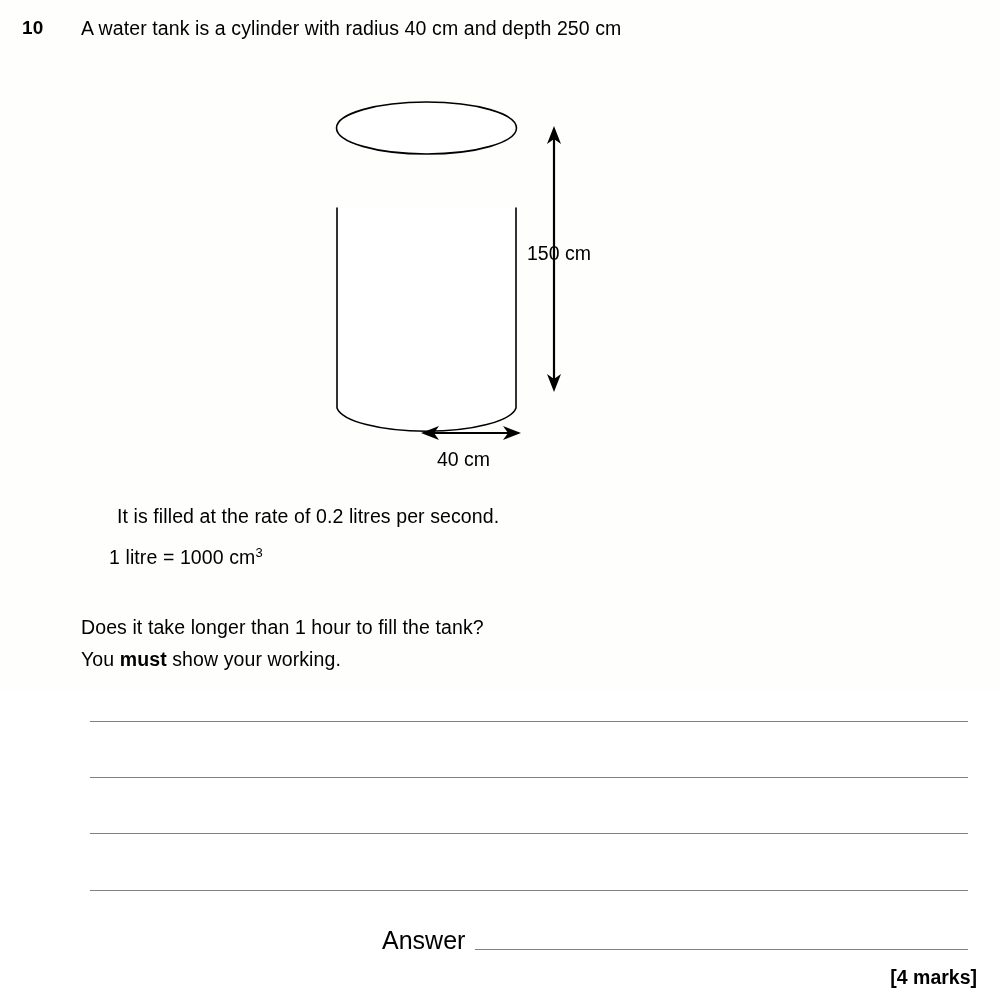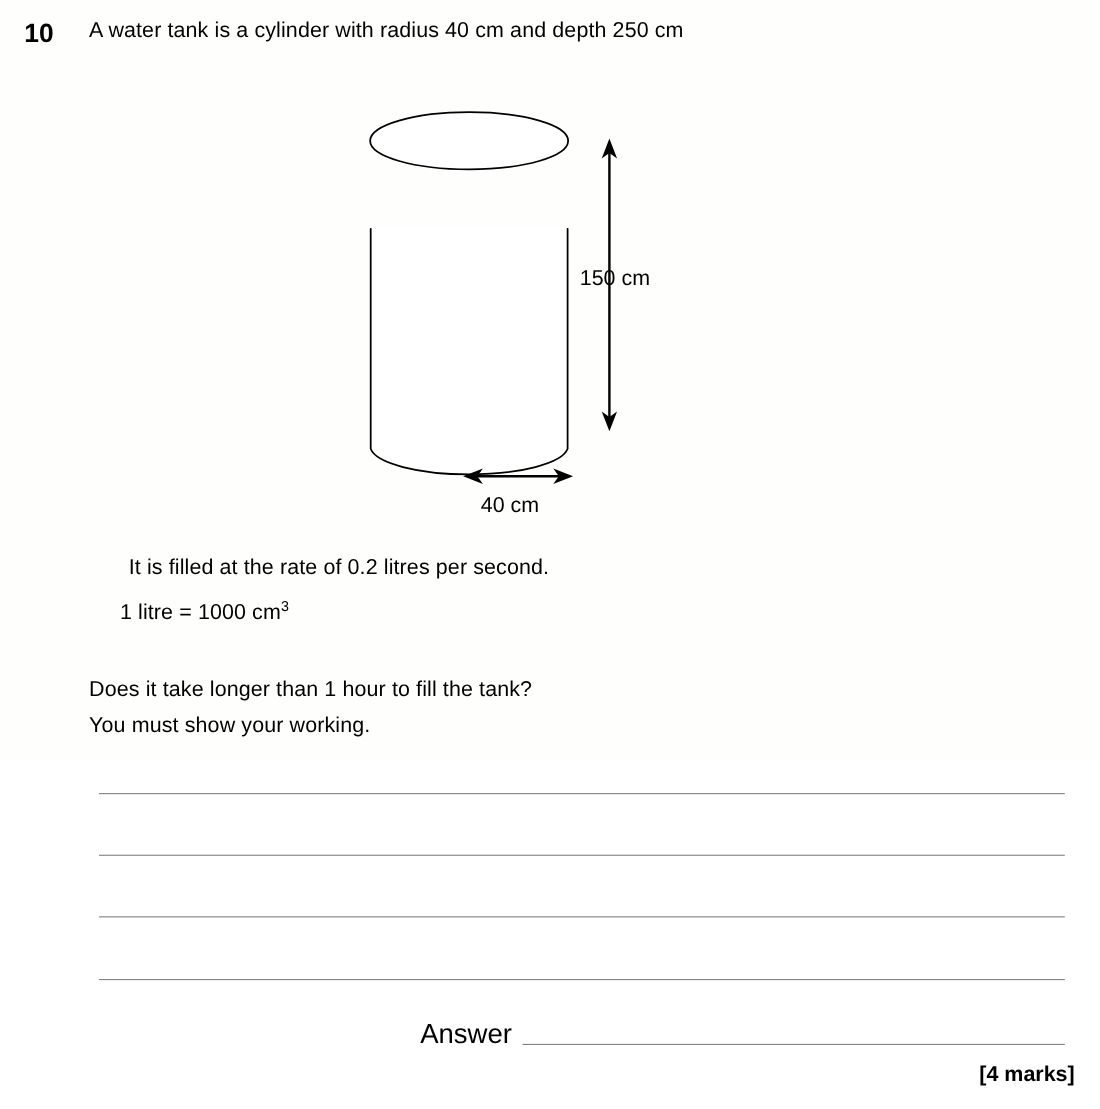--- a/index.html
+++ b/index.html
@@ -32,21 +32,21 @@
     top: 0;
     width: 1000px;
     height: 692px;
     background: #fefefc;
   }
 
   .q-number {
     position: absolute;
     left: 22px;
     top: 17px;
-    font-size: 24px;
+    font-size: 19px;
     font-weight: bold;
     letter-spacing: 0.2px;
   }
 
   .q-stem {
     position: absolute;
     left: 81px;
     top: 17px;
     font-size: 19.5px;
     white-space: nowrap;
@@ -97,21 +97,21 @@
   .line-conv   { top: 546px; margin-left: 28px; }
   .line-ask-1  { top: 616px; }
   .line-ask-2  { top: 648px; }
 
   .sup {
     font-size: 13px;
     vertical-align: super;
     line-height: 0;
   }
 
-  b.emph { font-weight: normal; }
+  b.emph { font-weight: bold; }
 
   .rule {
     position: absolute;
     left: 90px;
     width: 878px;
     height: 1px;
     background: #808080;
   }
   .rule-1 { top: 721px; }
   .rule-2 { top: 777px; }

